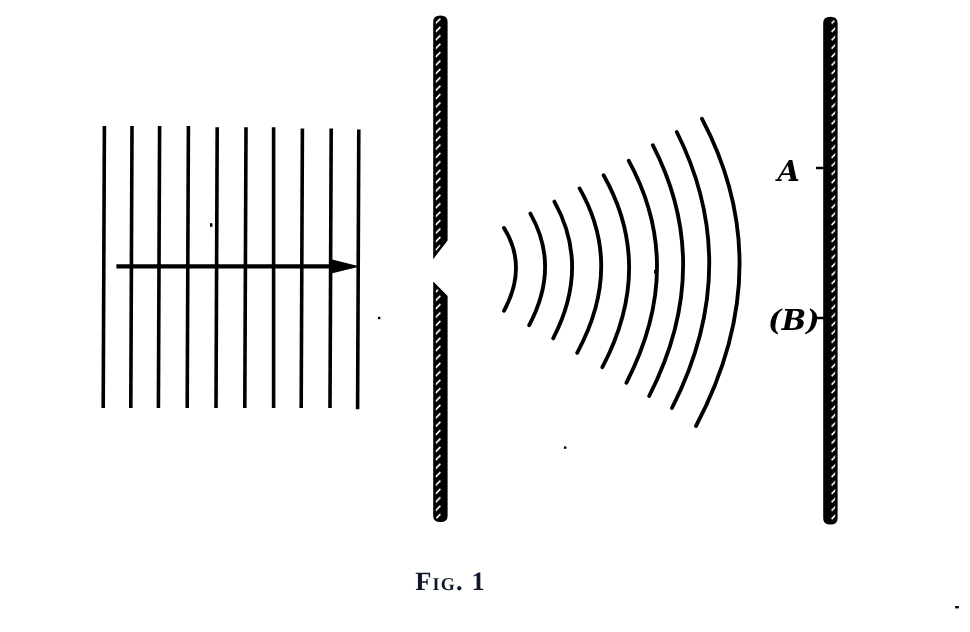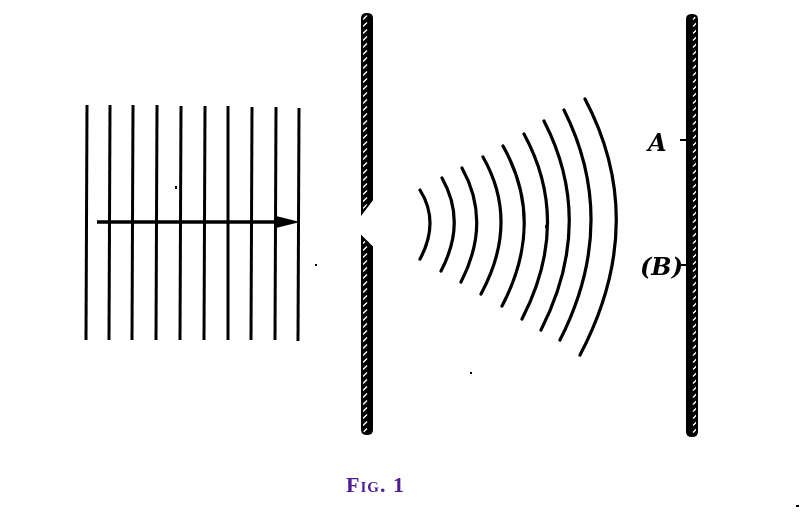--- a/index.html
+++ b/index.html
@@ -1,21 +1,21 @@
 <!DOCTYPE html>
 <html><head>
 <meta charset="utf-8">
 <style>
   html, body { margin:0; padding:0; background:#ffffff; }
   body { width:808px; height:527px; position:relative; overflow:hidden; }
   #fig { position:absolute; left:0; top:0; width:808px; height:527px; }
   .label { position:absolute; font-family:"DejaVu Serif", serif; font-style:italic; font-weight:bold; color:#000; }
   #label-a { left:648px; top:128px; font-size:24px; }
   #label-b { left:640px; top:252px; font-size:24px; }
-  #caption { position:absolute; left:346px; top:472px; font-family:"Liberation Serif", serif; font-weight:bold; font-size:22px; letter-spacing:1px; color:#4c1d95; font-variant:small-caps; }
+  #caption { position:absolute; left:346px; top:472px; font-family:"Liberation Serif", serif; font-weight:bold; font-size:22px; letter-spacing:1px; color:#0f172a; font-variant:small-caps; }
 </style>
 </head>
 <body>
 
 <svg id="fig" viewBox="0 0 808 527" xmlns="http://www.w3.org/2000/svg">
   <defs>
     <pattern id="hatch" width="10" height="7" patternUnits="userSpaceOnUse">
       <rect width="10" height="7" fill="#000"></rect>
       <line x1="3" y1="5.5" x2="7" y2="1.5" stroke="#fff" stroke-width="1.4"></line>
     </pattern>

